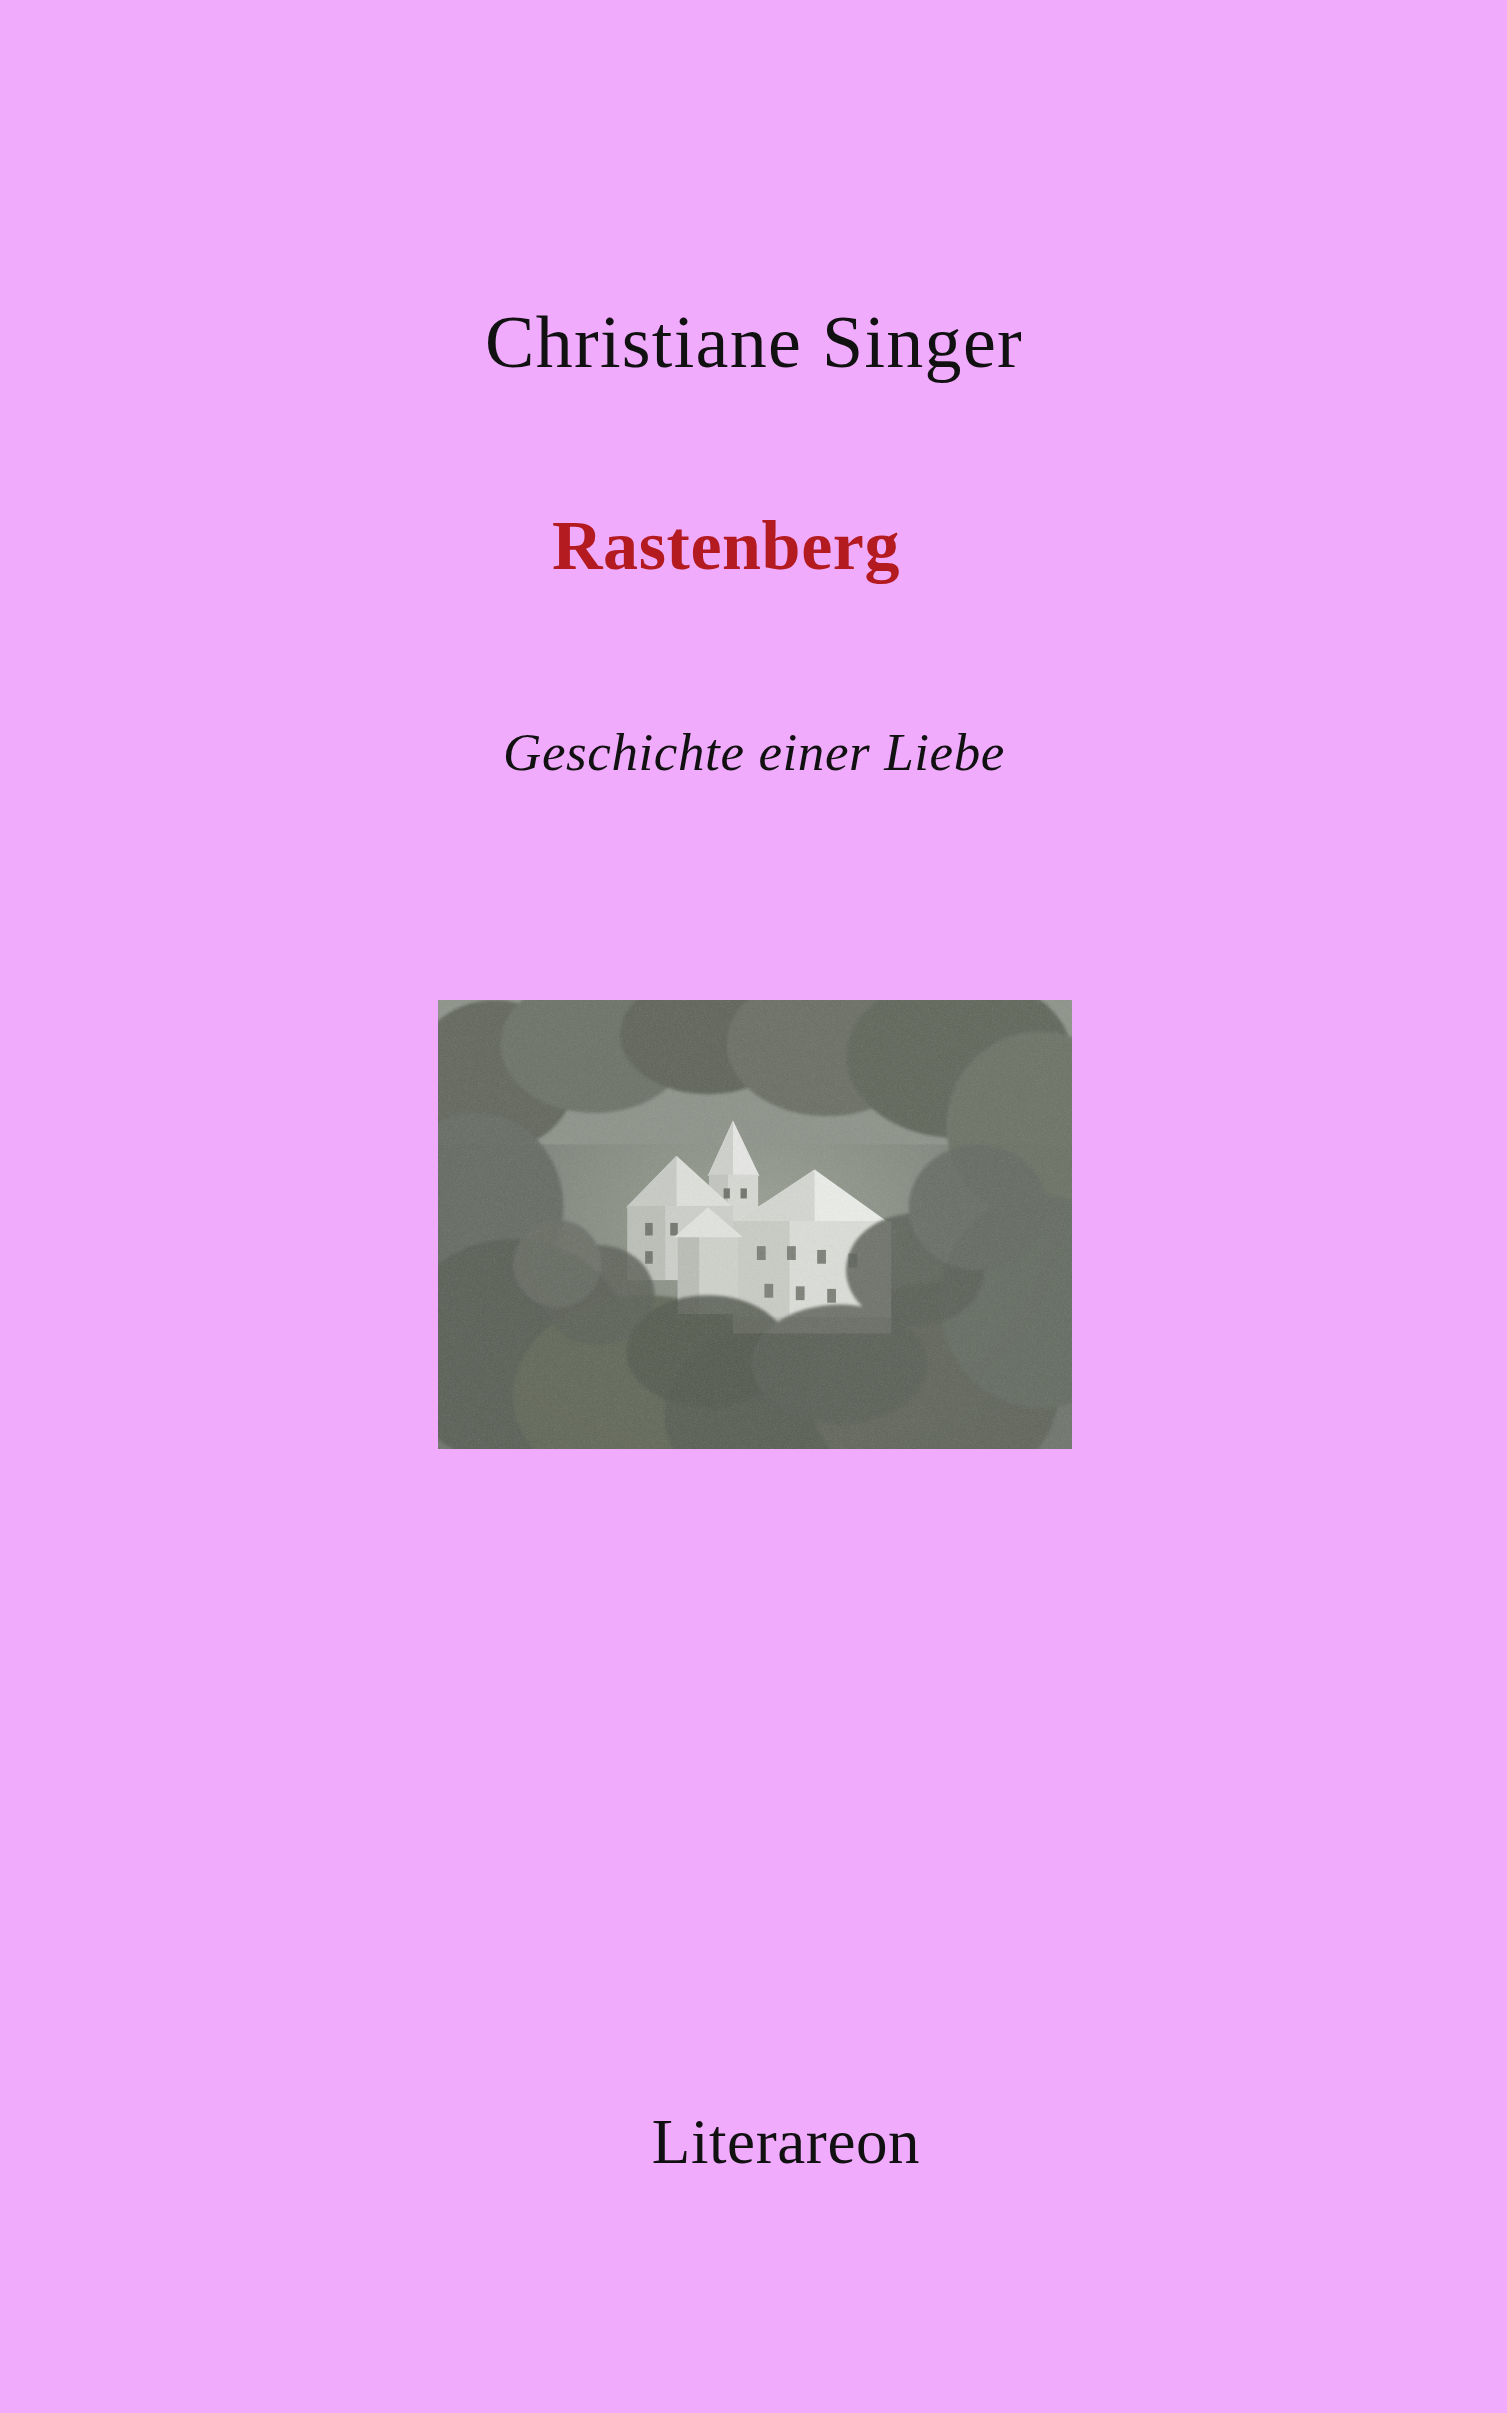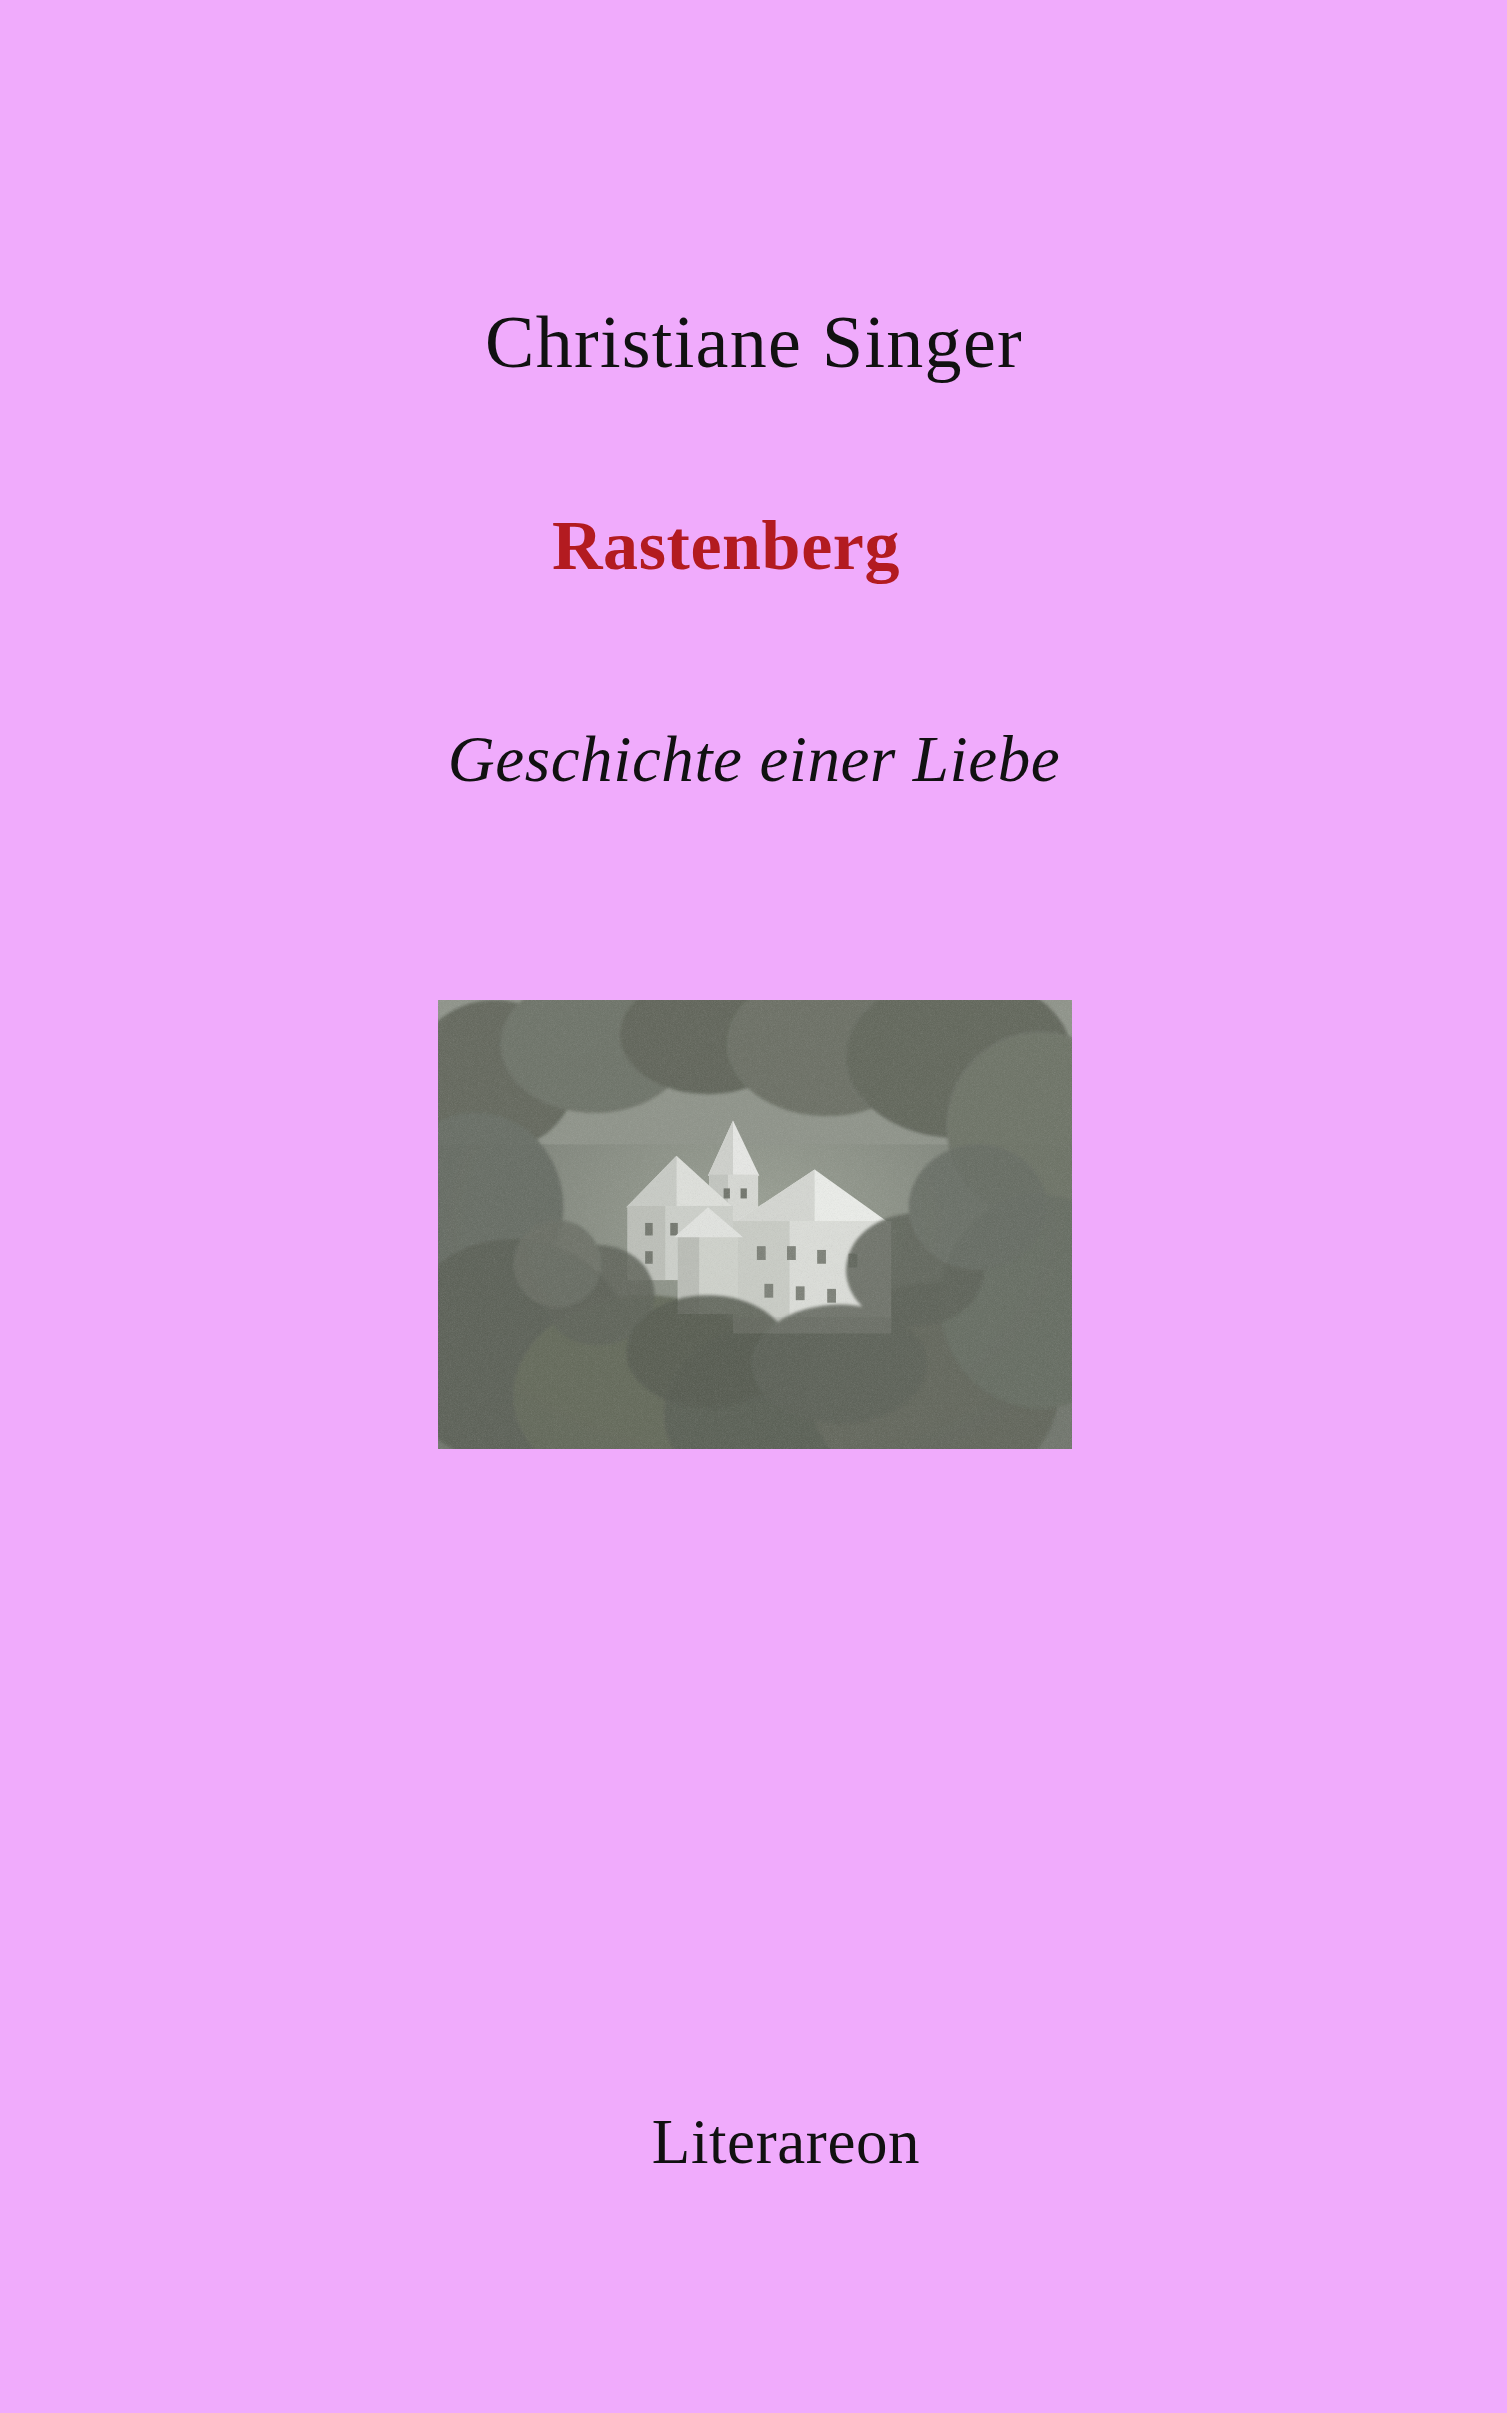--- a/index.html
+++ b/index.html
@@ -45,21 +45,21 @@
     color: #b31b20;
   }
   .subtitle {
     position: absolute;
     top: 722px;
     left: 0;
     width: 1508px;
     text-align: center;
     font-family: "Liberation Serif", serif;
     font-style: italic;
-    font-size: 65px;
+    font-size: 53px;
     letter-spacing: 0.6px;
     color: #111111;
   }
   .cover-image {
     position: absolute;
     top: 1000px;
     left: 438px;
     width: 634px;
     height: 449px;
     overflow: hidden;

